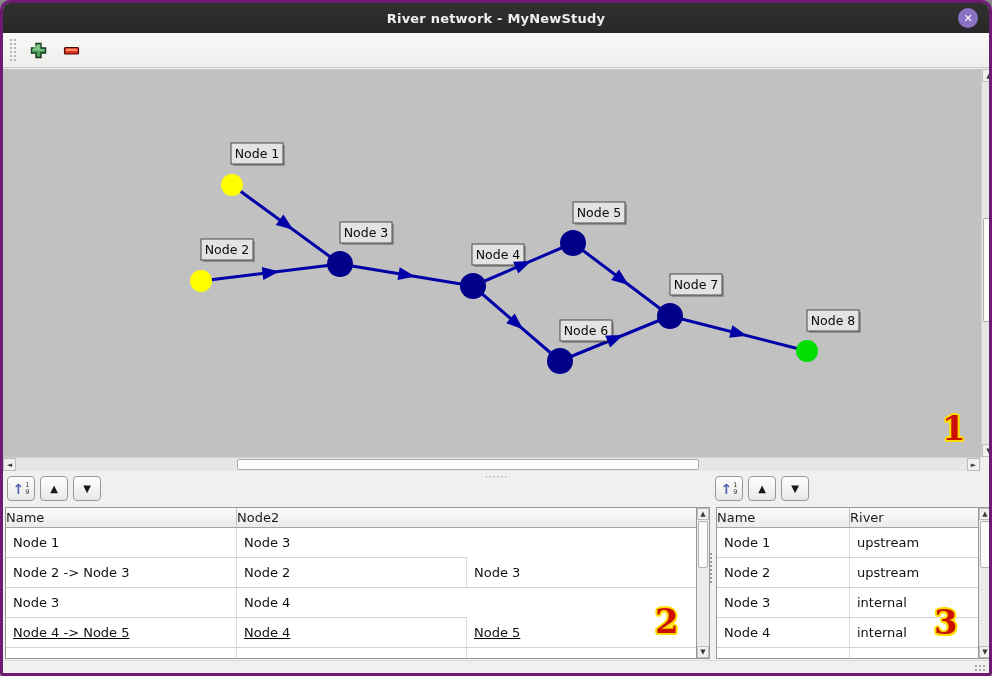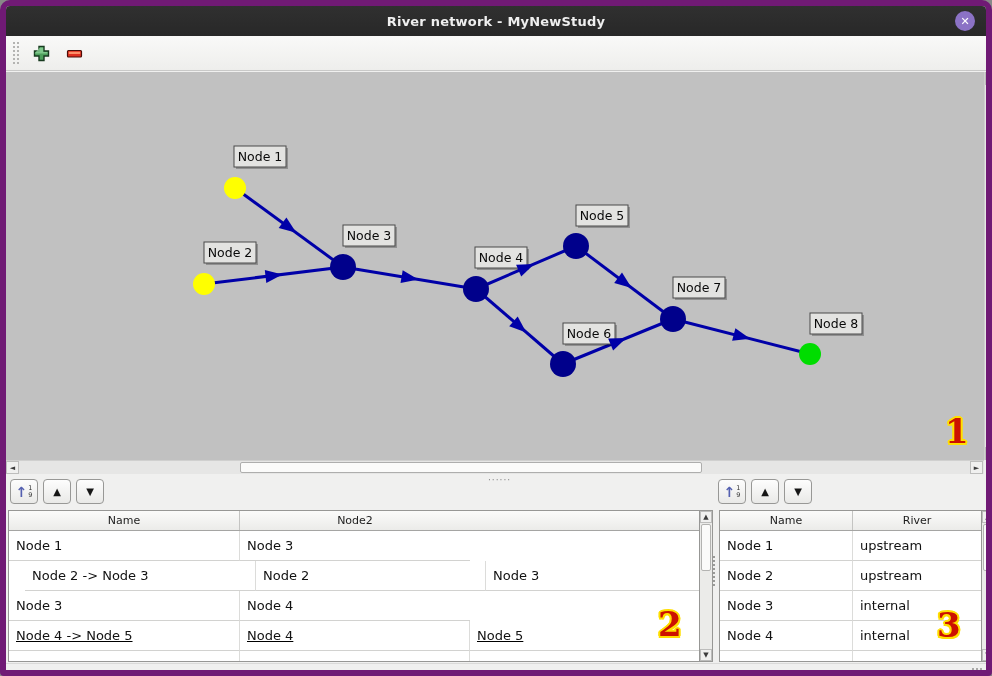--- a/index.html
+++ b/index.html
@@ -1,21 +1,21 @@
 <!DOCTYPE html>
 <html><head>
 <meta charset="utf-8">
 <style>
   * { margin:0; padding:0; box-sizing:border-box; }
   html,body { background:#888; }
   body { font-family:"DejaVu Sans","Liberation Sans",sans-serif; }
 
   .window{
     position:relative; width:992px; height:676px;
-    background:#f0f0ef; border:6px solid #701a75;
+    background:#f0f0ef; border:3px solid #701a75;
     border-radius:10px 10px 4px 4px; overflow:hidden;
   }
 
   
   .titlebar{
     position:absolute; left:0; top:0; width:100%; height:30px;
     background:linear-gradient(#303030,#282828);
     display:flex; align-items:center; justify-content:center;
   }
   .title-text{ color:#efefef; font-size:13px; font-weight:bold; letter-spacing:.2px; }
@@ -80,21 +80,21 @@
   .sort-arrow{ color:#5460b0; font-size:14px; font-weight:bold; line-height:12px; }
   .sort-digits{ display:flex; flex-direction:column; font-size:6.5px; color:#333; line-height:6.5px; margin-left:1px; }
   .mid-grip{ position:absolute; left:482px; top:1px; color:#8a8a8a; font-size:9px; letter-spacing:1px; cursor:row-resize; }
 
   
   .tables{ position:absolute; left:0; top:504px; width:100%; height:152px; }
   .gtable{ position:absolute; top:0; height:152px; background:#fff; border:1px solid #979795; overflow:hidden; }
   .t-left{ left:2px; width:692px; }
   .t-right{ left:713px; width:263px; }
   .thead{ display:grid; height:20px; background:linear-gradient(#fbfbfa,#ebebe9); border-bottom:1px solid #a5a5a3; }
-  .th{ font-size:11px; color:#1c1c1c; text-align:center; line-height:19px;
+  .th{ font-size:13px; color:#1c1c1c; text-align:left; line-height:19px;
        border-right:1px solid #c4c4c2; overflow:hidden; cursor:pointer; }
   .th:last-child{ border-right:none; }
   .trow{ display:grid; height:30px; background:#fff; }
   .tcell{ font-size:13px; color:#111; line-height:29px; padding-left:7px;
           border-right:1px solid #dcdcda; border-bottom:1px solid #d2d2d0; overflow:hidden; cursor:default; }
   .tcell:last-child{ border-right:none; }
   .table-sb{ position:absolute; top:0; width:14px; height:152px; background:#ebebe9; border:1px solid #979795; }
   .sb-l{ left:693px; } .sb-r{ left:975px; }
   .table-sb .sb-arrow{ position:absolute; left:0; width:12px; height:12px; }
   .table-sb .up{ top:0; } .table-sb .down{ bottom:0; }
@@ -268,21 +268,21 @@
   <div class="tables">
     <div class="gtable t-left" id="links-table">
         <div class="thead" style="grid-template-columns: 231px 230px 229px;">
           <div class="th">Name</div>
           <div class="th">Node2</div>
         </div>
         <div class="trow" style="grid-template-columns: 231px 230px 229px;">
           <div class="tcell">Node 1</div>
           <div class="tcell">Node 3</div>
         </div>
-        <div class="trow" style="grid-template-columns: 231px 230px 229px; padding-left: 16px;">
+        <div class="trow" style="grid-template-columns: 231px 230px 229px;">
           <div class="tcell">Node 2 -&gt; Node 3</div>
           <div class="tcell">Node 2</div>
           <div class="tcell">Node 3</div>
         </div>
         <div class="trow" style="grid-template-columns: 231px 230px 229px;">
           <div class="tcell">Node 3</div>
           <div class="tcell">Node 4</div>
         </div>
         <div class="trow" style="grid-template-columns: 231px 230px 229px; text-decoration: underline;">
           <div class="tcell">Node 4 -&gt; Node 5</div>

